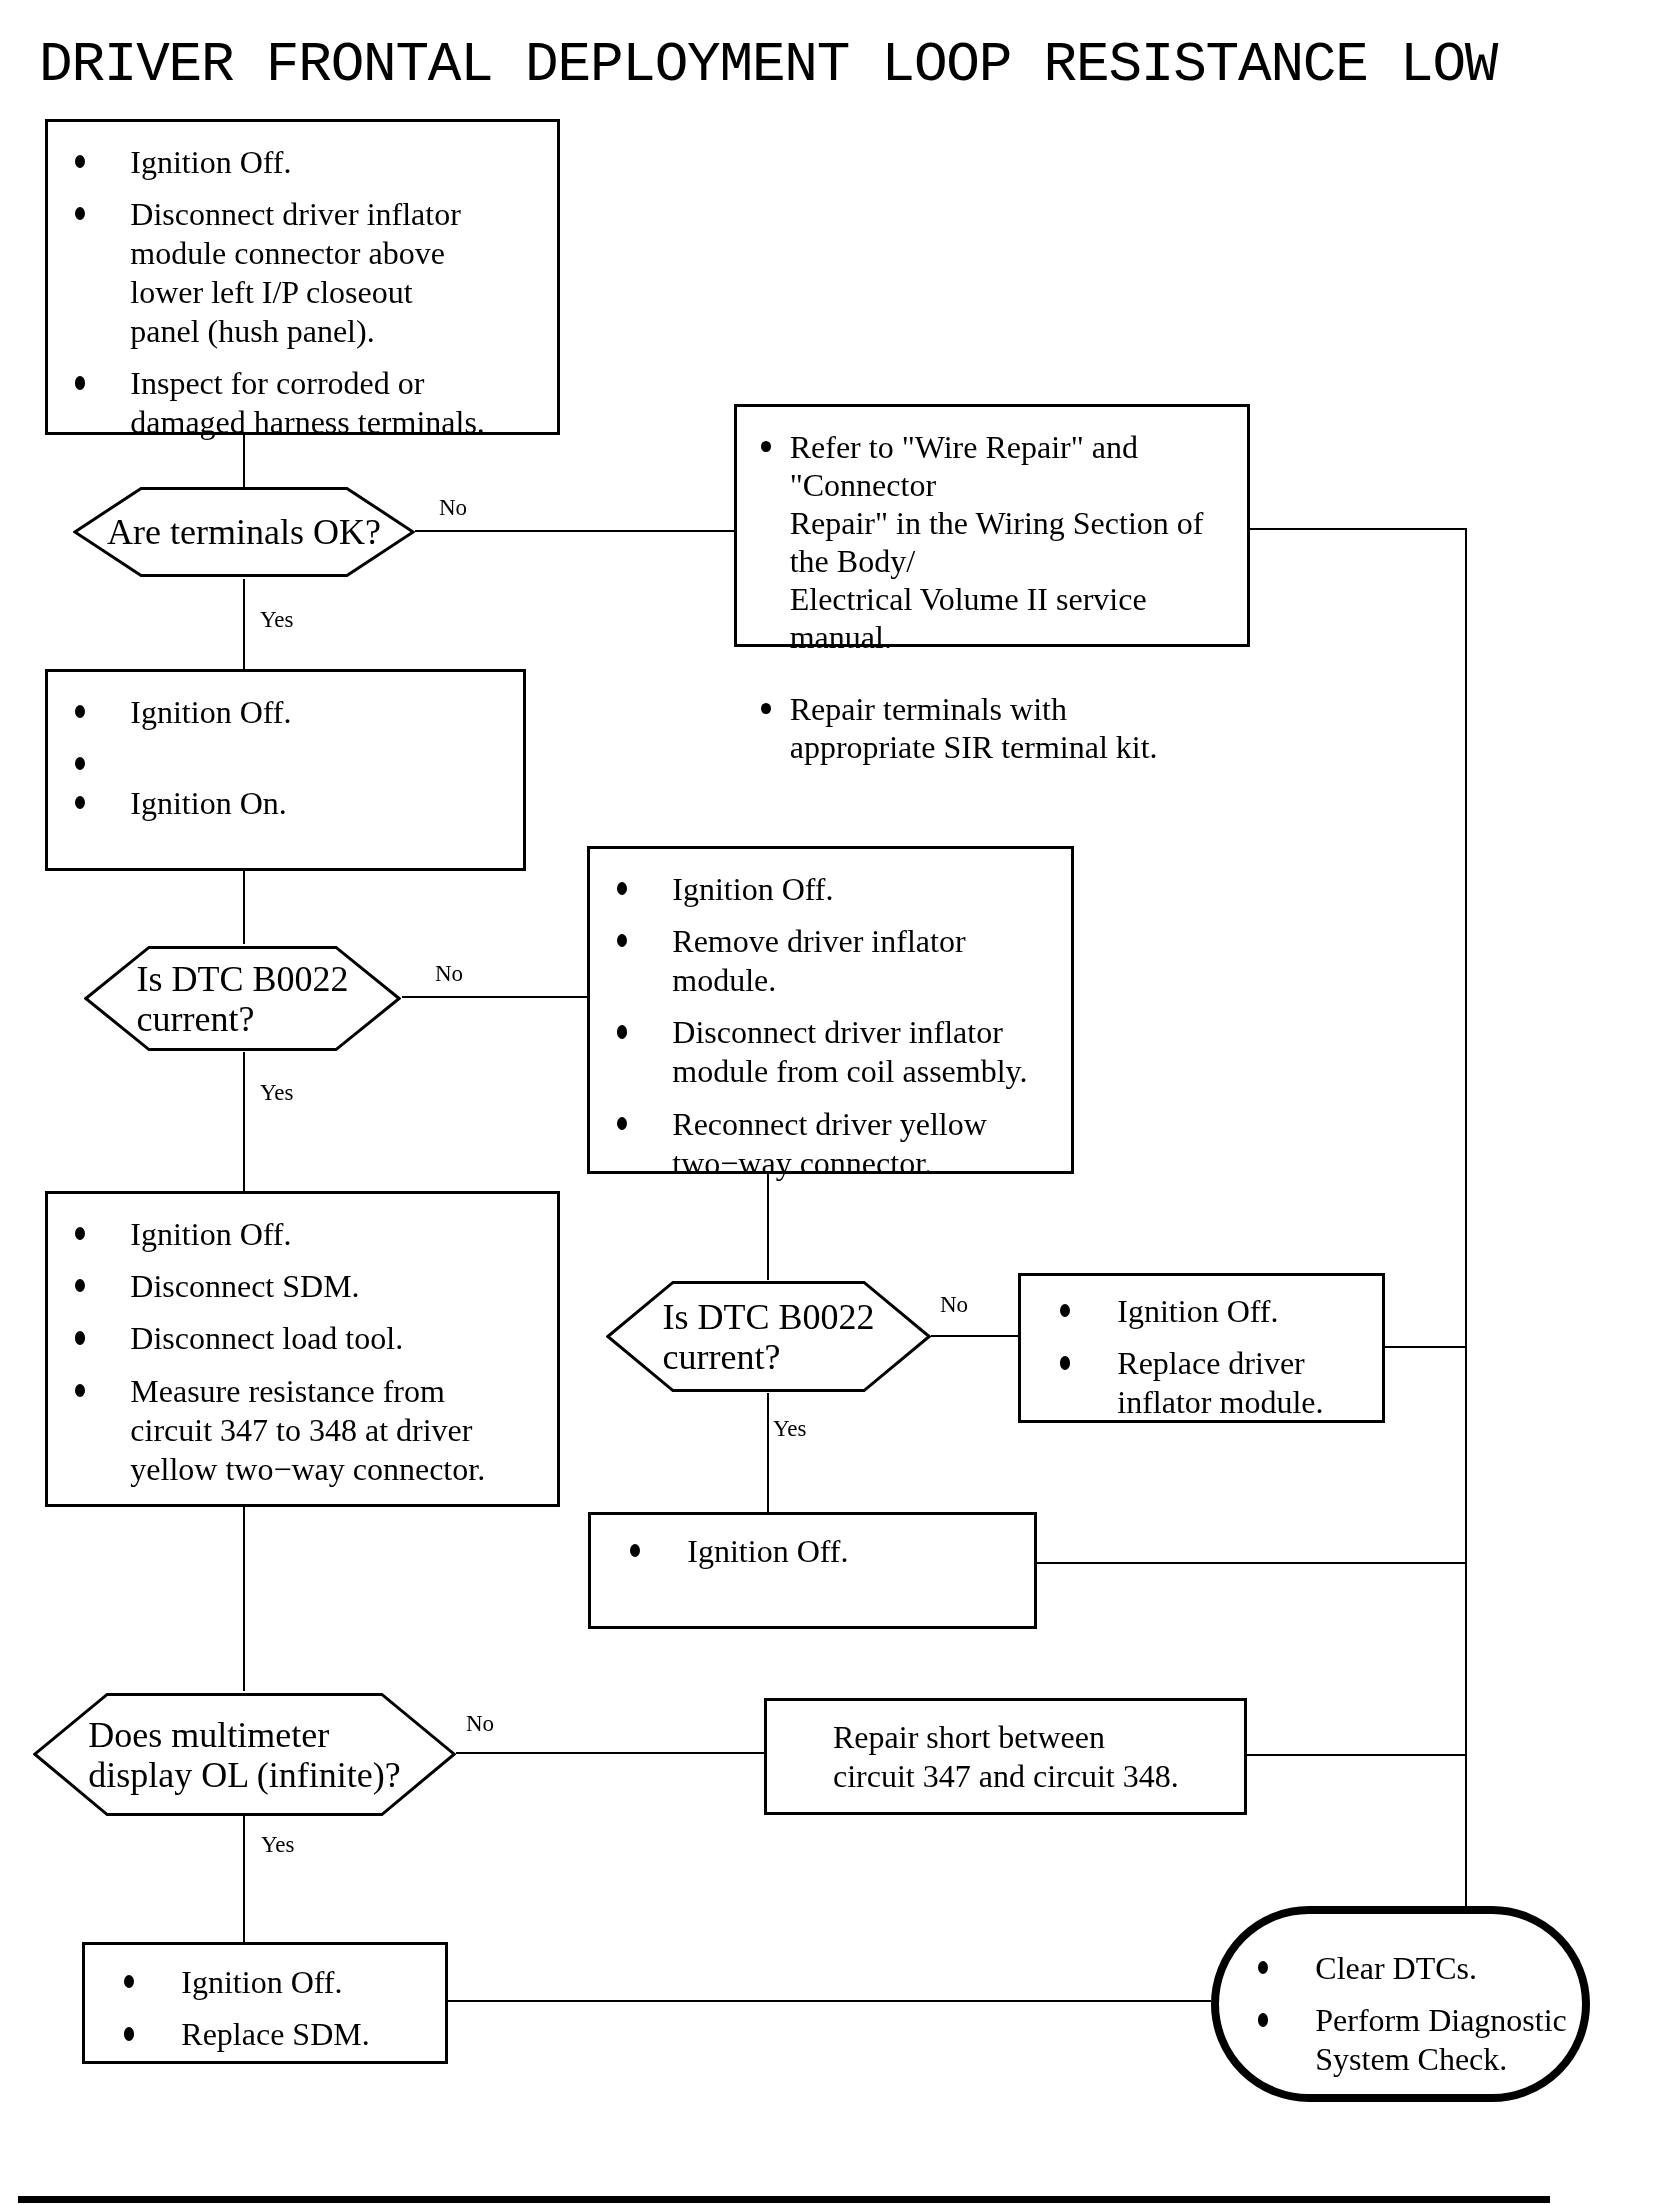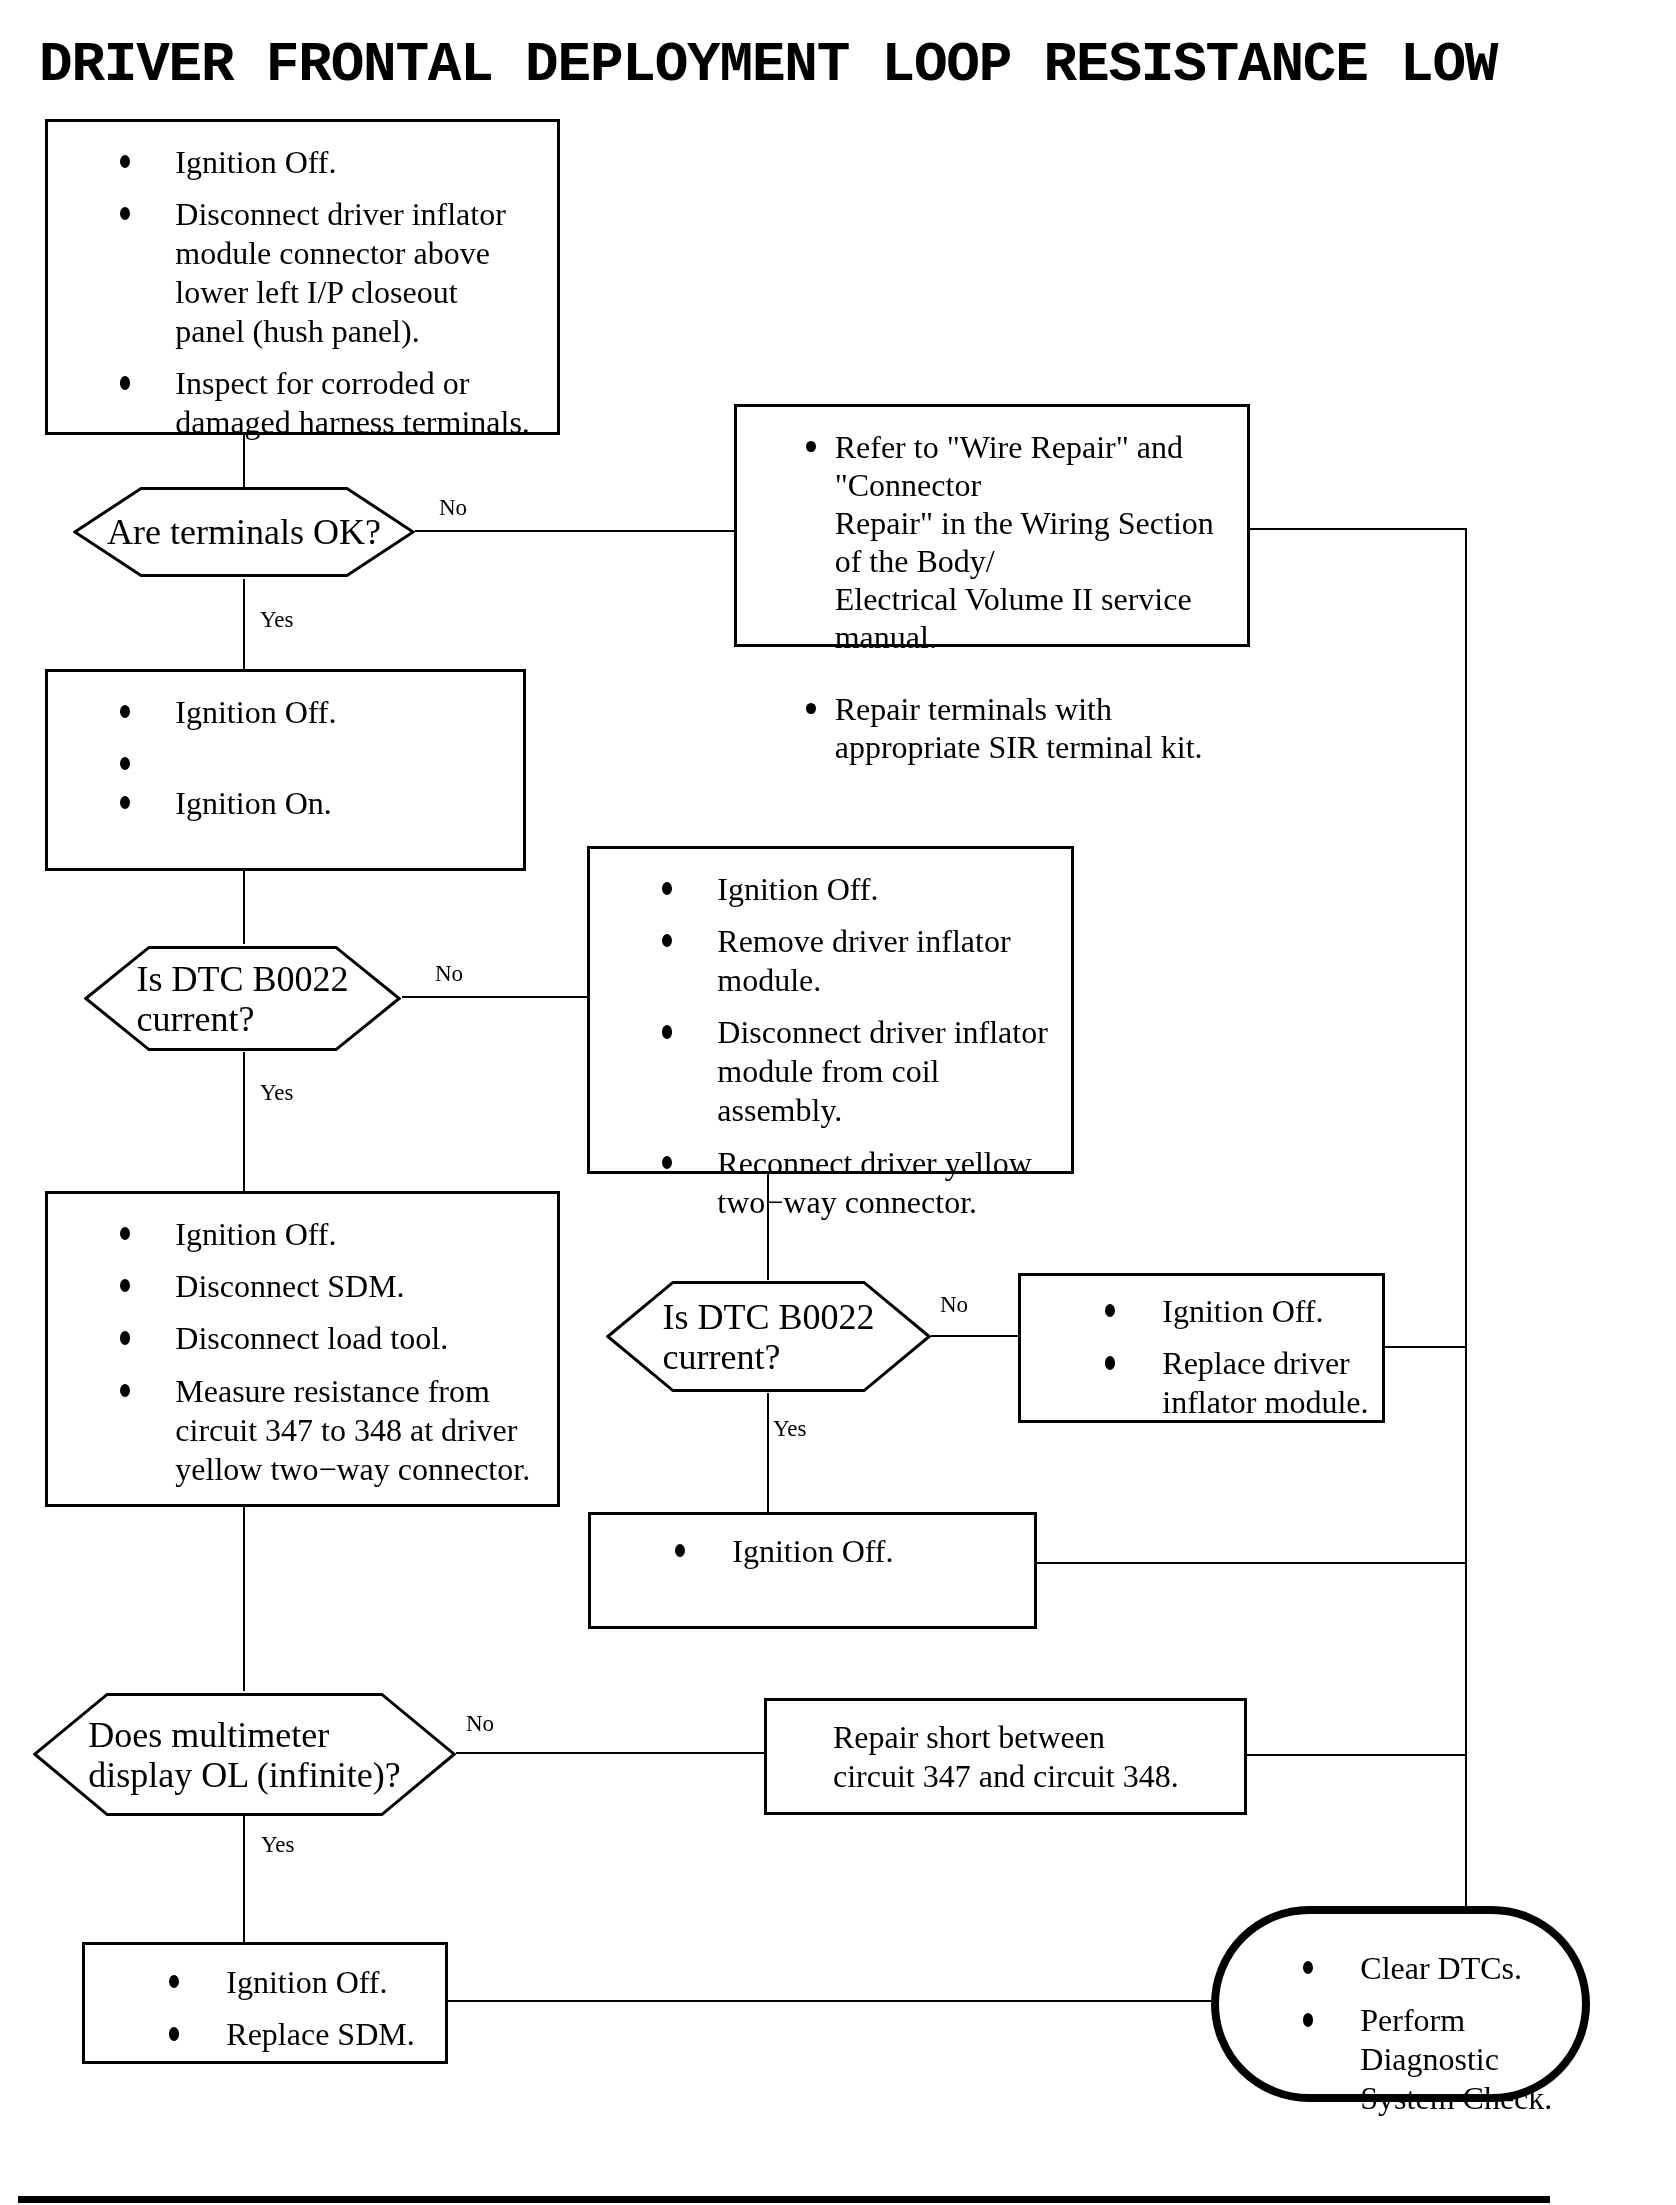--- a/index.html
+++ b/index.html
@@ -6,27 +6,27 @@
   body{
     position:relative;
     width:1676px;height:2205px;
     font-family:"Liberation Serif", serif;
     color:#000;
     overflow:hidden;
   }
   .page-title{
     position:absolute;left:39px;top:35px;
     font-family:"Liberation Mono", monospace;
-    font-weight:700;font-size:56px;line-height:61px;
+    font-weight:400;font-size:56px;line-height:61px;
     letter-spacing:-1.2px;white-space:nowrap;
   }
   .box{
     position:absolute;background:#fff;border:3px solid #000;
     box-sizing:border-box;display:flex;flex-direction:column;
-    padding-top:20.7px;gap:13.4px;padding-left:45px;
+    padding-top:20.7px;gap:13.4px;
   }
   .item{display:flex;align-items:flex-start;}
   .dot{
     flex:0 0 auto;width:10.3px;height:13.4px;border-radius:50%;
     background:#000;margin-left:27px;margin-top:12px;
   }
   .txt{
     margin-left:45px;white-space:pre-line;
     font-size:32px;line-height:39px;
   }

